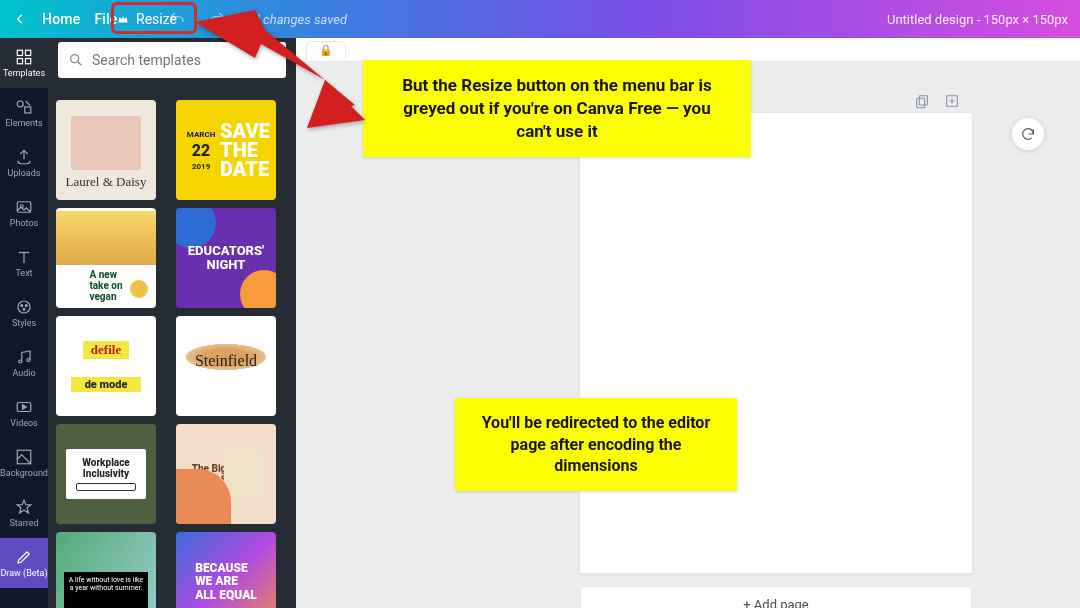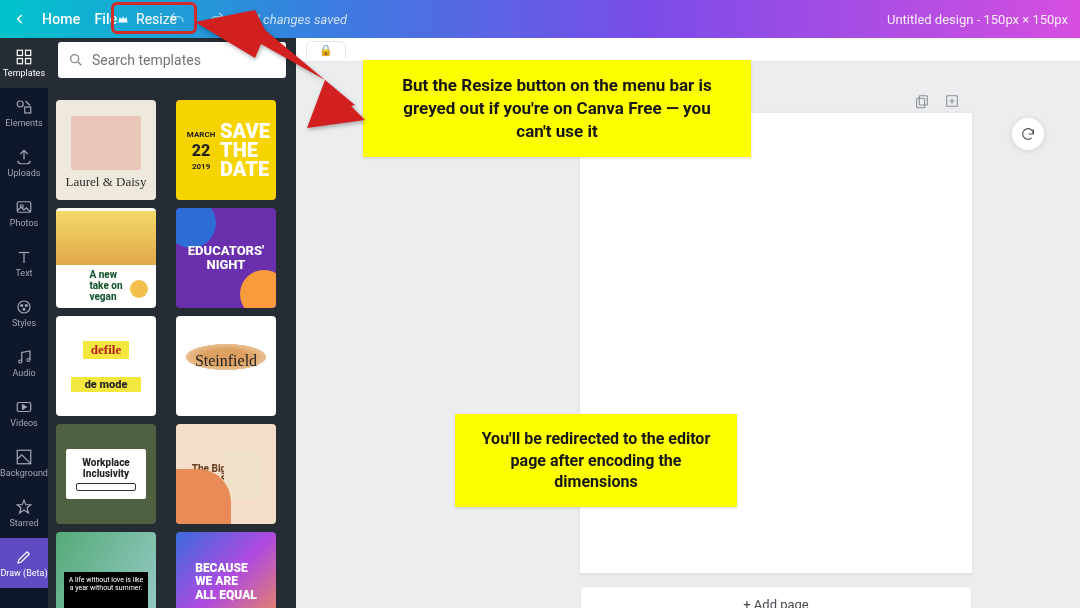--- a/index.html
+++ b/index.html
@@ -101,21 +101,21 @@
     box-shadow:0 1px 4px rgba(0,0,0,.08); }
   .stage .addpage { position:absolute; left:284px; top:548px; width:392px; height:36px;
     background:#fff; border:1px solid #e7e7e7; border-radius:6px; display:flex; align-items:center; justify-content:center;
     font-size:13px; color:#454a4f; cursor:pointer; }
 
   
   .note { position:absolute; background:#fdff00; color:#161616; padding:14px 24px; font-weight:700;
     font-size:17px; line-height:1.35; text-align:center; border-radius:1px; z-index:50;
     box-shadow:0 1px 3px rgba(0,0,0,.15);}
   .note.n1 { left:363px; top:60px; width:388px; }
-  .note.n2 { left:455px; top:398px; width:282px; font-size:16px;margin-top:16px; }
+  .note.n2 { left:455px; top:398px; width:282px; font-size:16px; }
 
 </style>
 </head>
 <body>
 
 <div class="root">
 
   <div class="topbar">
     <span class="back-chev">
       <svg viewBox="0 0 24 24" width="14" height="14" fill="none" stroke="#fff" stroke-width="2.5">

